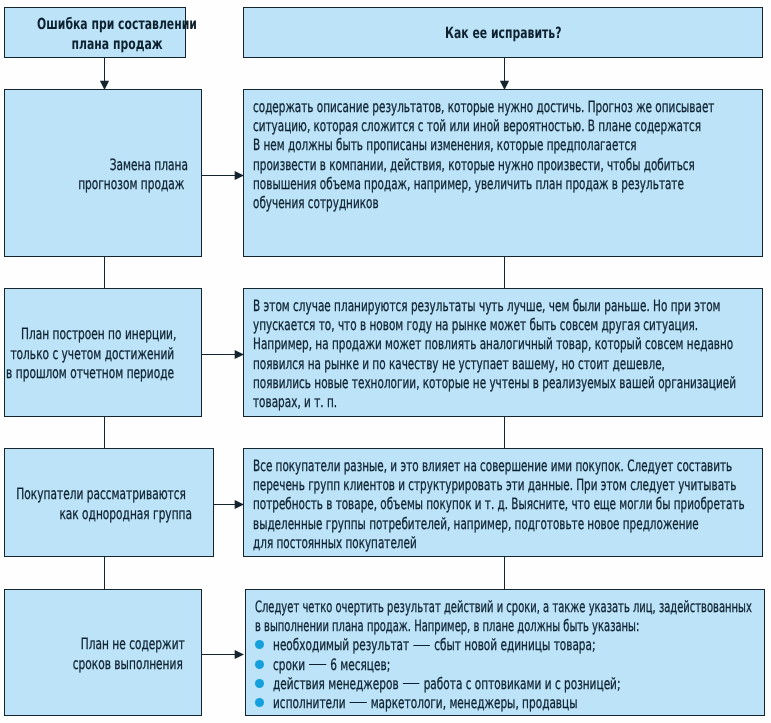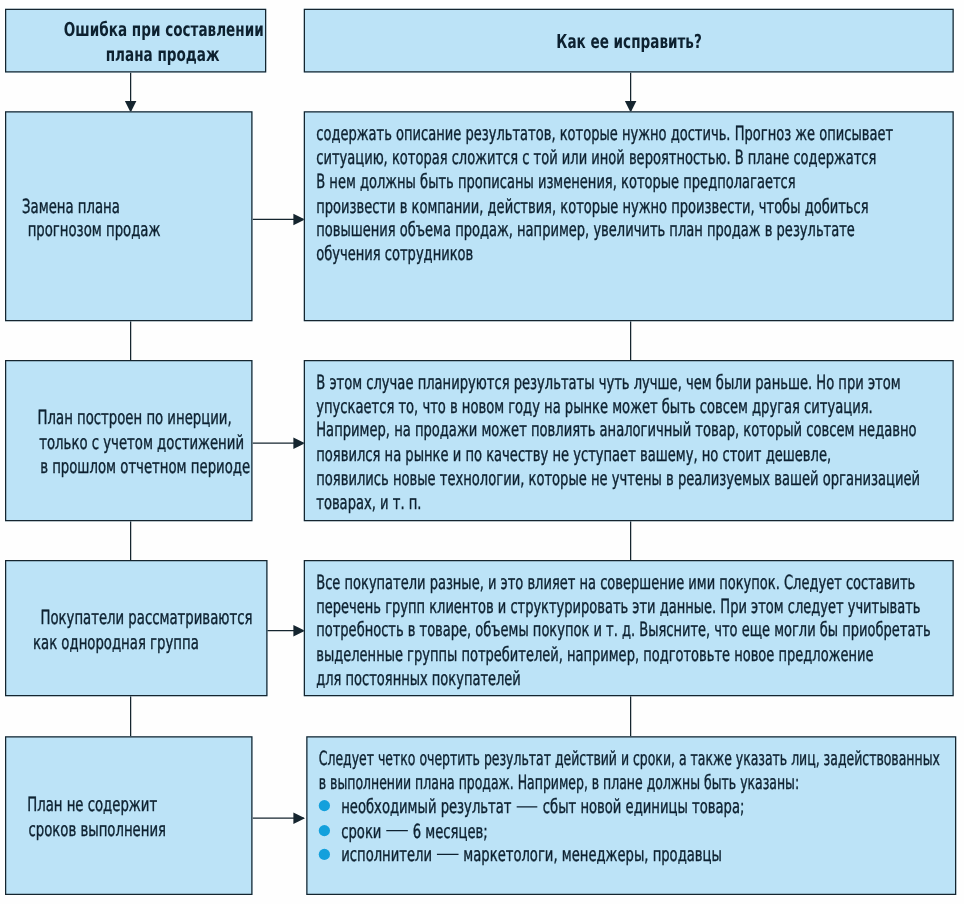--- a/index.html
+++ b/index.html
@@ -16,21 +16,21 @@
      border:1px solid #15252f;color:#0d2130;}
 
 
 .hdr{display:flex;flex-direction:column;align-items:center;justify-content:center;padding-top:3px;box-sizing:border-box;}
 .hdr-solo{padding-top:1px;}
 .cap{font-family:"DejaVu Sans",sans-serif;font-stretch:condensed;
      font-size:15.4px;line-height:20.5px;font-weight:bold;white-space:nowrap;
      display:inline-block;transform:scaleX(0.784);transform-origin:center;}
 
 
-.prob{display:flex;flex-direction:column;align-items:flex-start;justify-content:center;padding-top:4px;box-sizing:border-box;}
+.prob{display:flex;flex-direction:column;align-items:flex-end;justify-content:center;padding-top:4px;box-sizing:border-box;}
 .pl{font-family:"DejaVu Sans",sans-serif;font-stretch:condensed;
     font-size:15.6px;line-height:19.4px;white-space:nowrap;
     display:inline-block;transform:scaleX(0.756);transform-origin:center;
     -webkit-text-stroke:0.3px #0d2130;}
 
 
 .sol{position:absolute;left:9px;top:8px;right:3px;}
 em{font-style:normal;}
 .sl{font-family:"DejaVu Sans",sans-serif;font-stretch:condensed;
     font-size:15.6px;line-height:19.2px;white-space:nowrap;display:block;
@@ -64,21 +64,21 @@
   <line x1="104.5" y1="557" x2="104.5" y2="589" stroke="#15252f" stroke-width="1"></line>
   <line x1="504.5" y1="58" x2="504.5" y2="89" stroke="#15252f" stroke-width="1" marker-end="url(#ah)"></line>
   <line x1="504.5" y1="257" x2="504.5" y2="288" stroke="#15252f" stroke-width="1"></line>
   <line x1="504.5" y1="417" x2="504.5" y2="448" stroke="#15252f" stroke-width="1"></line>
   <line x1="504.5" y1="557" x2="504.5" y2="589" stroke="#15252f" stroke-width="1"></line>
   <line x1="202" y1="175.5" x2="243" y2="175.5" stroke="#15252f" stroke-width="1" marker-end="url(#ah)"></line>
   <line x1="202" y1="354.5" x2="243" y2="354.5" stroke="#15252f" stroke-width="1" marker-end="url(#ah)"></line>
   <line x1="202" y1="504.5" x2="243" y2="504.5" stroke="#15252f" stroke-width="1" marker-end="url(#ah)"></line>
   <line x1="202" y1="654.5" x2="243" y2="654.5" stroke="#15252f" stroke-width="1" marker-end="url(#ah)"></line>
 </svg>
-<div class="box hdr" style="left:4px;top:7px;width:209px;height:51px;padding-left:44px;">
+<div class="box hdr" style="left:4px;top:7px;width:182px;height:51px;padding-left:44px;">
   <span class="cap">Ошибка при составлении</span>
   <span class="cap">плана продаж</span>
 </div>
 <div class="box hdr hdr-solo" style="left:243px;top:7px;width:520px;height:51px;text-align:center;">
   <span class="cap">Как ее исправить?</span>
 </div>
 <div class="box prob" style="left:4px;top:89px;width:198px;height:168px;">
   <span class="pl">Замена плана</span>
   <span class="pl">прогнозом продаж</span>
 </div>
@@ -124,17 +124,18 @@
   <span class="pl">План не содержит</span>
   <span class="pl">сроков выполнения</span>
 </div>
 <div class="box" style="left:245px;top:589px;width:520px;height:127px;--sx:0.7108;--bsx:0.7505;">
   <div class="sol">
     <div class="sl"><span>Следует четко очертить результат действий и сроки, а также указать лиц, задействованных</span></div>
     <div class="sl"><span>в выполнении плана продаж. Например, в плане должны быть указаны:</span></div>
     <ul class="blist">
       <li class="sl"><i class="bdot"></i><span><em>необходимый результат </em><i class="dash"></i><em> сбыт новой единицы товара;</em></span></li>
       <li class="sl"><i class="bdot"></i><span><em>сроки </em><i class="dash"></i><em> 6 месяцев;</em></span></li>
+      <li class="sl"><i class="bdot"></i><span><em>действия менеджеров </em><i class="dash"></i><em> работа с оптовиками и с розницей;</em></span></li>
       <li class="sl"><i class="bdot"></i><span><em>исполнители </em><i class="dash"></i><em> маркетологи, менеджеры, продавцы</em></span></li>
     </ul>
   </div>
 </div>
 </div>
 
 </body></html>

